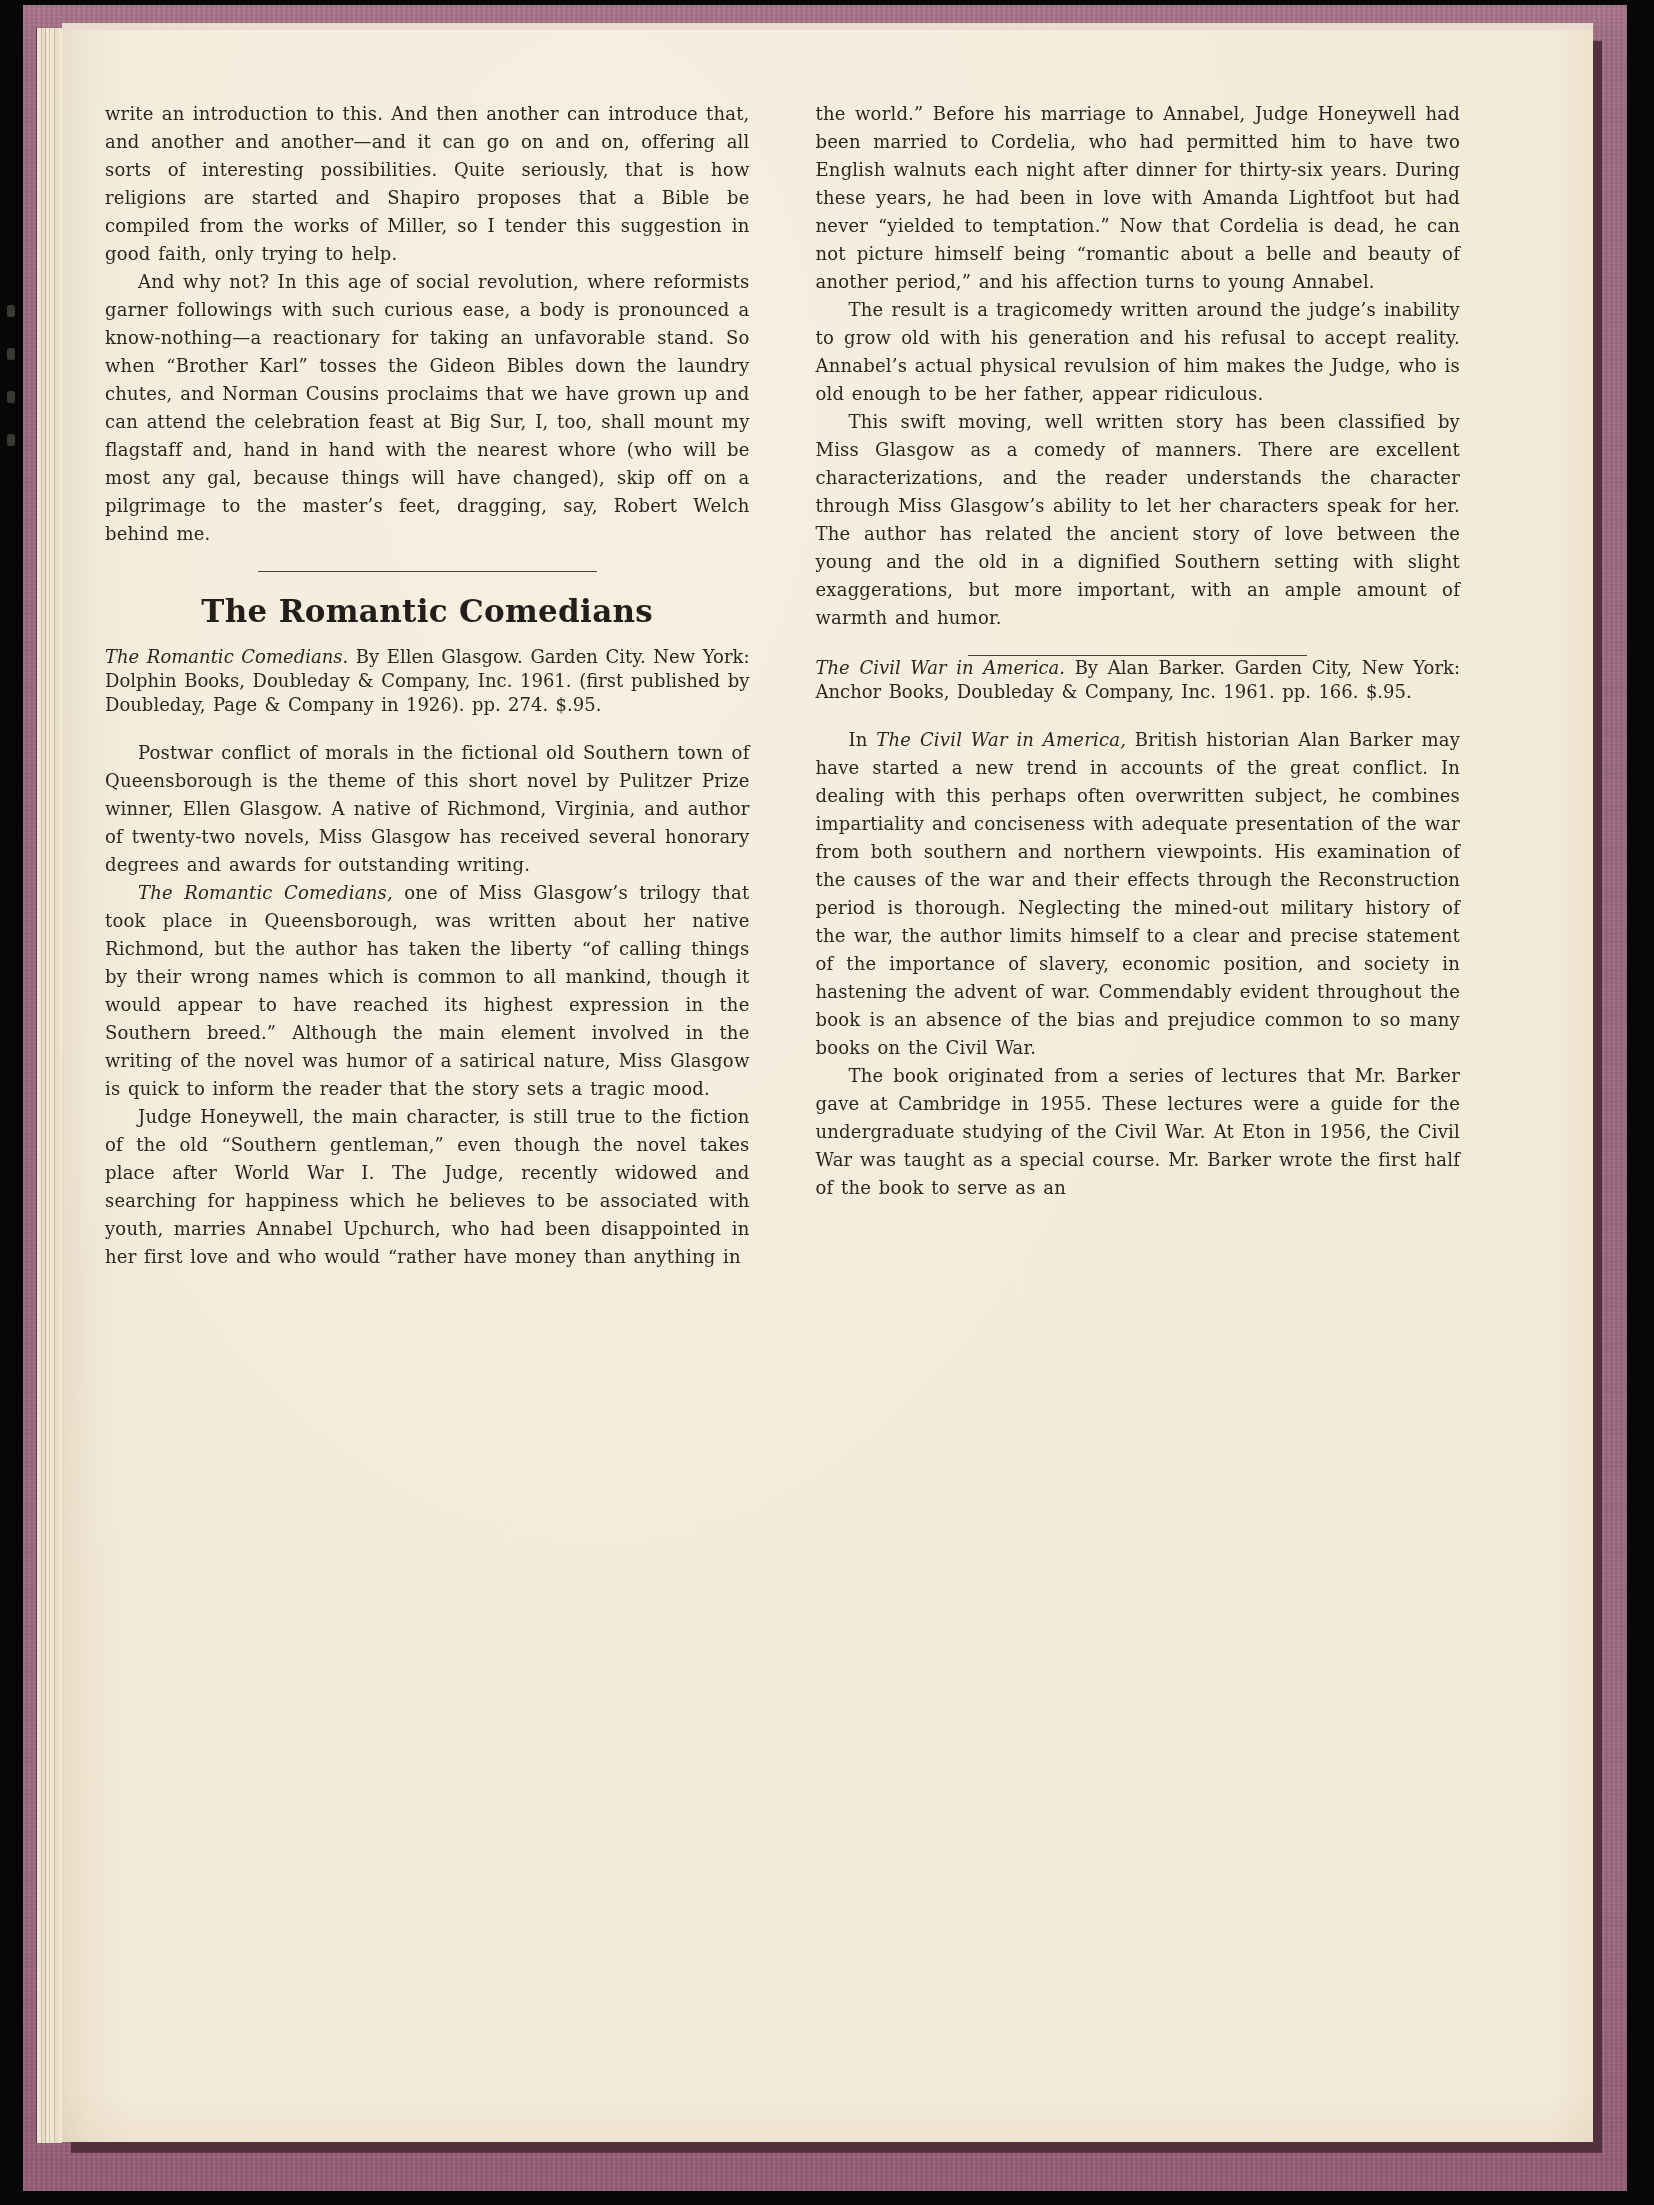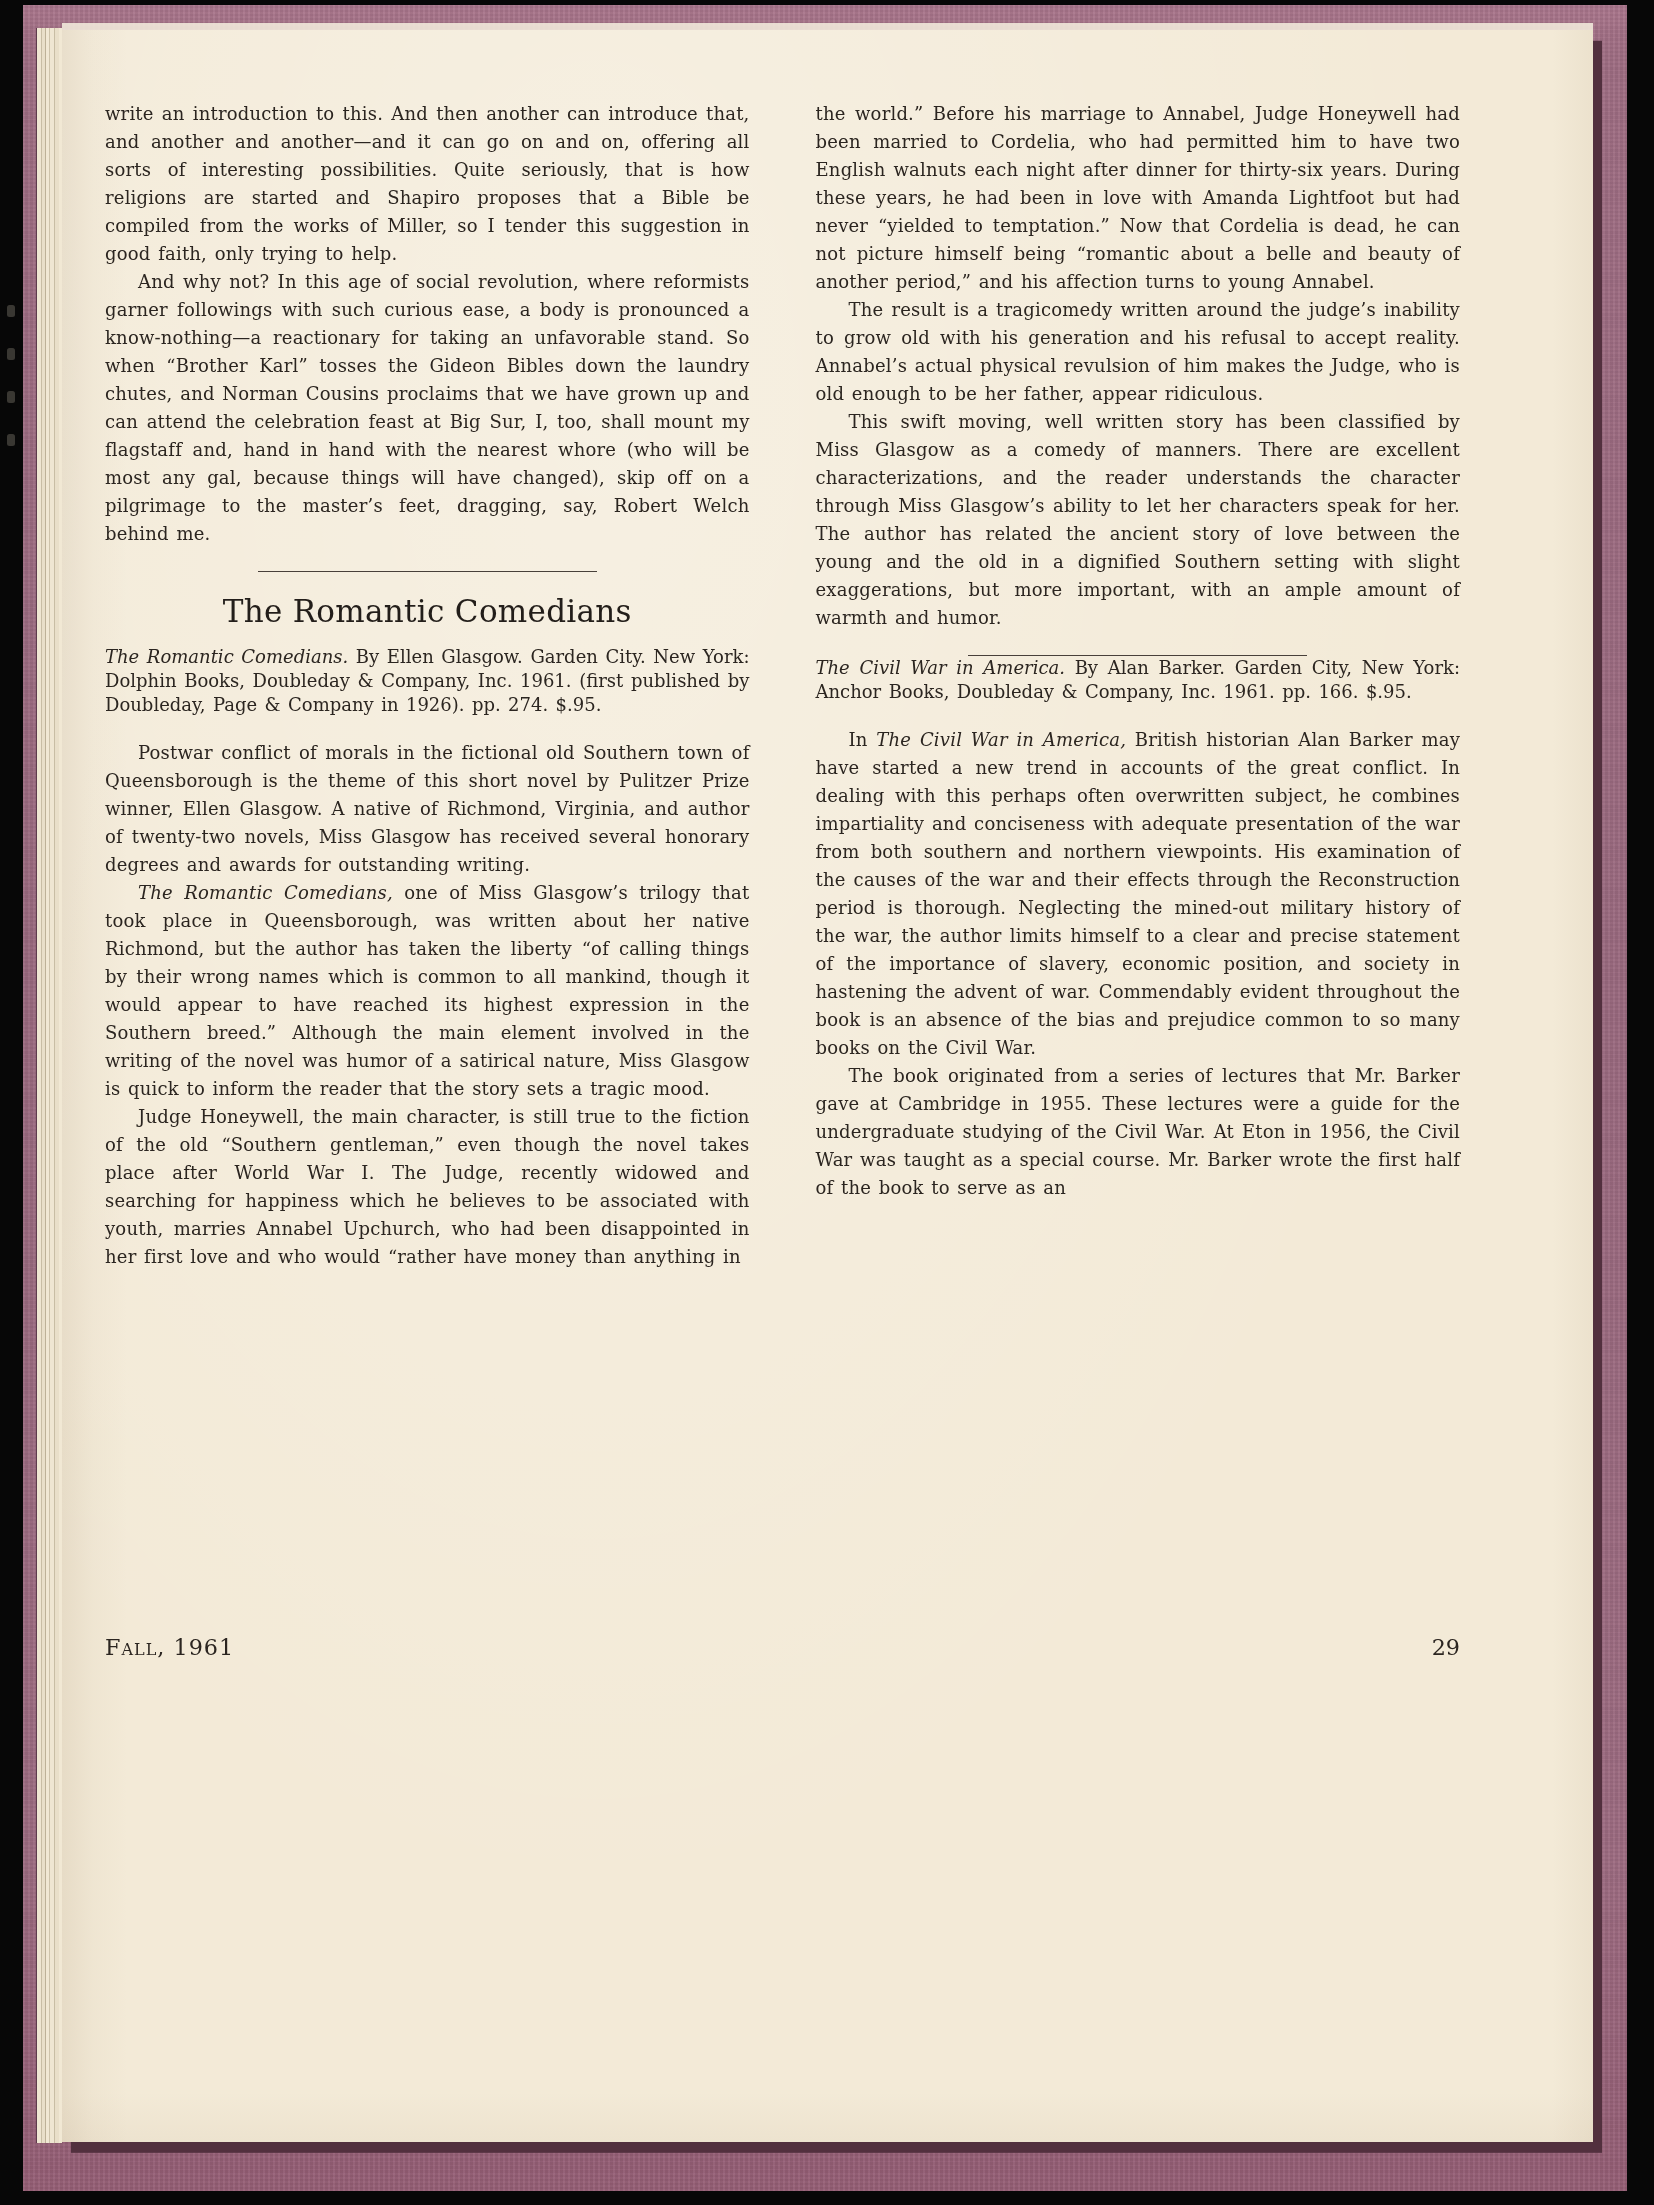--- a/index.html
+++ b/index.html
@@ -107,21 +107,21 @@
   hr.rule {
     border: none;
     border-top: 1.7px solid #48403a;
     width: 339px;
     margin: 23px auto 0 auto;
   }
 
   h2.review-title {
     font-size: 31px;
     line-height: 35px;
-    font-weight: normal;
+    font-weight: bold;
     text-align: center;
     letter-spacing: 0.3px;
     margin: 21.5px 0 16.5px 0;
     color: #231e1a;
   }
 
   p.citation {
     font-size: 18px;
     line-height: 24px;
     text-align: justify;
@@ -187,19 +187,15 @@
       <hr class="rule">
 
       <p class="citation"><i>The Civil War in America.</i>  By Alan Barker.  Garden City, New York:  Anchor Books, Doubleday &amp; Company, Inc. 1961.  pp. 166.  $.95.</p>
 
       <p class="body">In <i>The Civil War in America,</i> British historian Alan Barker may have started a new trend in accounts of the great conflict.  In dealing with this perhaps often overwritten subject, he combines impartiality and conciseness with adequate presentation of the war from both southern and northern viewpoints.  His examination of the causes of the war and their effects through the Reconstruction period is thorough.  Neglecting the mined-out military history of the war, the author limits himself to a clear and precise statement of the importance of slavery, economic position, and society in hastening the advent of war.  Commendably evident throughout the book is an absence of the bias and prejudice common to so many books on the Civil War.</p>
       <p class="body">The book originated from a series of lectures that Mr. Barker gave at Cambridge in 1955.  These lectures were a guide for the undergraduate studying of the Civil War.  At Eton in 1956, the Civil War was taught as a special course.  Mr. Barker wrote the first half of the book to serve as an</p>
     </div>
 
   </div>
 
-  <div class="page-footer">
-    <span class="folio-issue">Fall, 1961</span>
-    <span class="folio-number">29</span>
-  </div>
 
 </div>
 
 
 </body></html>

